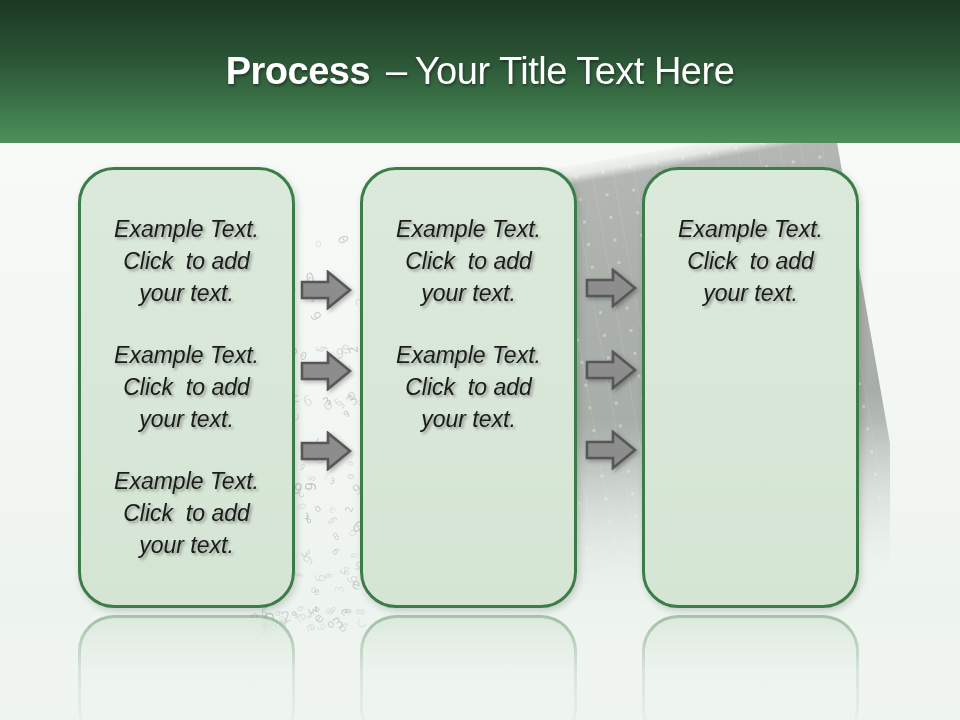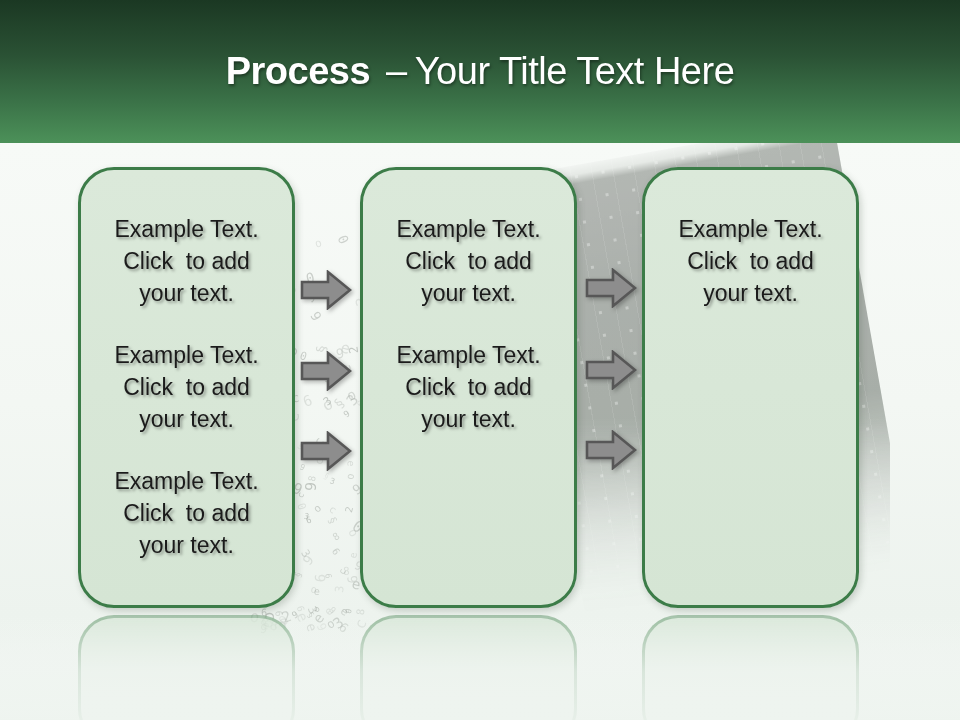--- a/index.html
+++ b/index.html
@@ -58,21 +58,21 @@
   .box{
     position:absolute;top:167px;width:217px;height:441px;z-index:3;
     background:linear-gradient(180deg,#dbe9da 0%,var(--box-fill,#d5e5d4) 100%);
     border:3px solid var(--box-border,#3c7c48);
     border-radius:36px;
     box-shadow:2px 3px 7px rgba(50,70,50,.22);
     padding-top:43px;
   }
   .ph{
     margin:0 0 30px;white-space:pre-wrap;text-align:center;
-    font-size:23px;line-height:32px;
+    font-style:italic;font-size:23px;line-height:32px;
     color:var(--text-color,#1b1b1b);
     text-shadow:2px 2px 3px rgba(0,0,0,.35);
     cursor:text;
   }
   
   .arrow{
     position:absolute;width:52px;height:40px;z-index:4;
     filter:drop-shadow(2px 2px 2px rgba(0,0,0,.28));
   }
   .arrow polygon{

